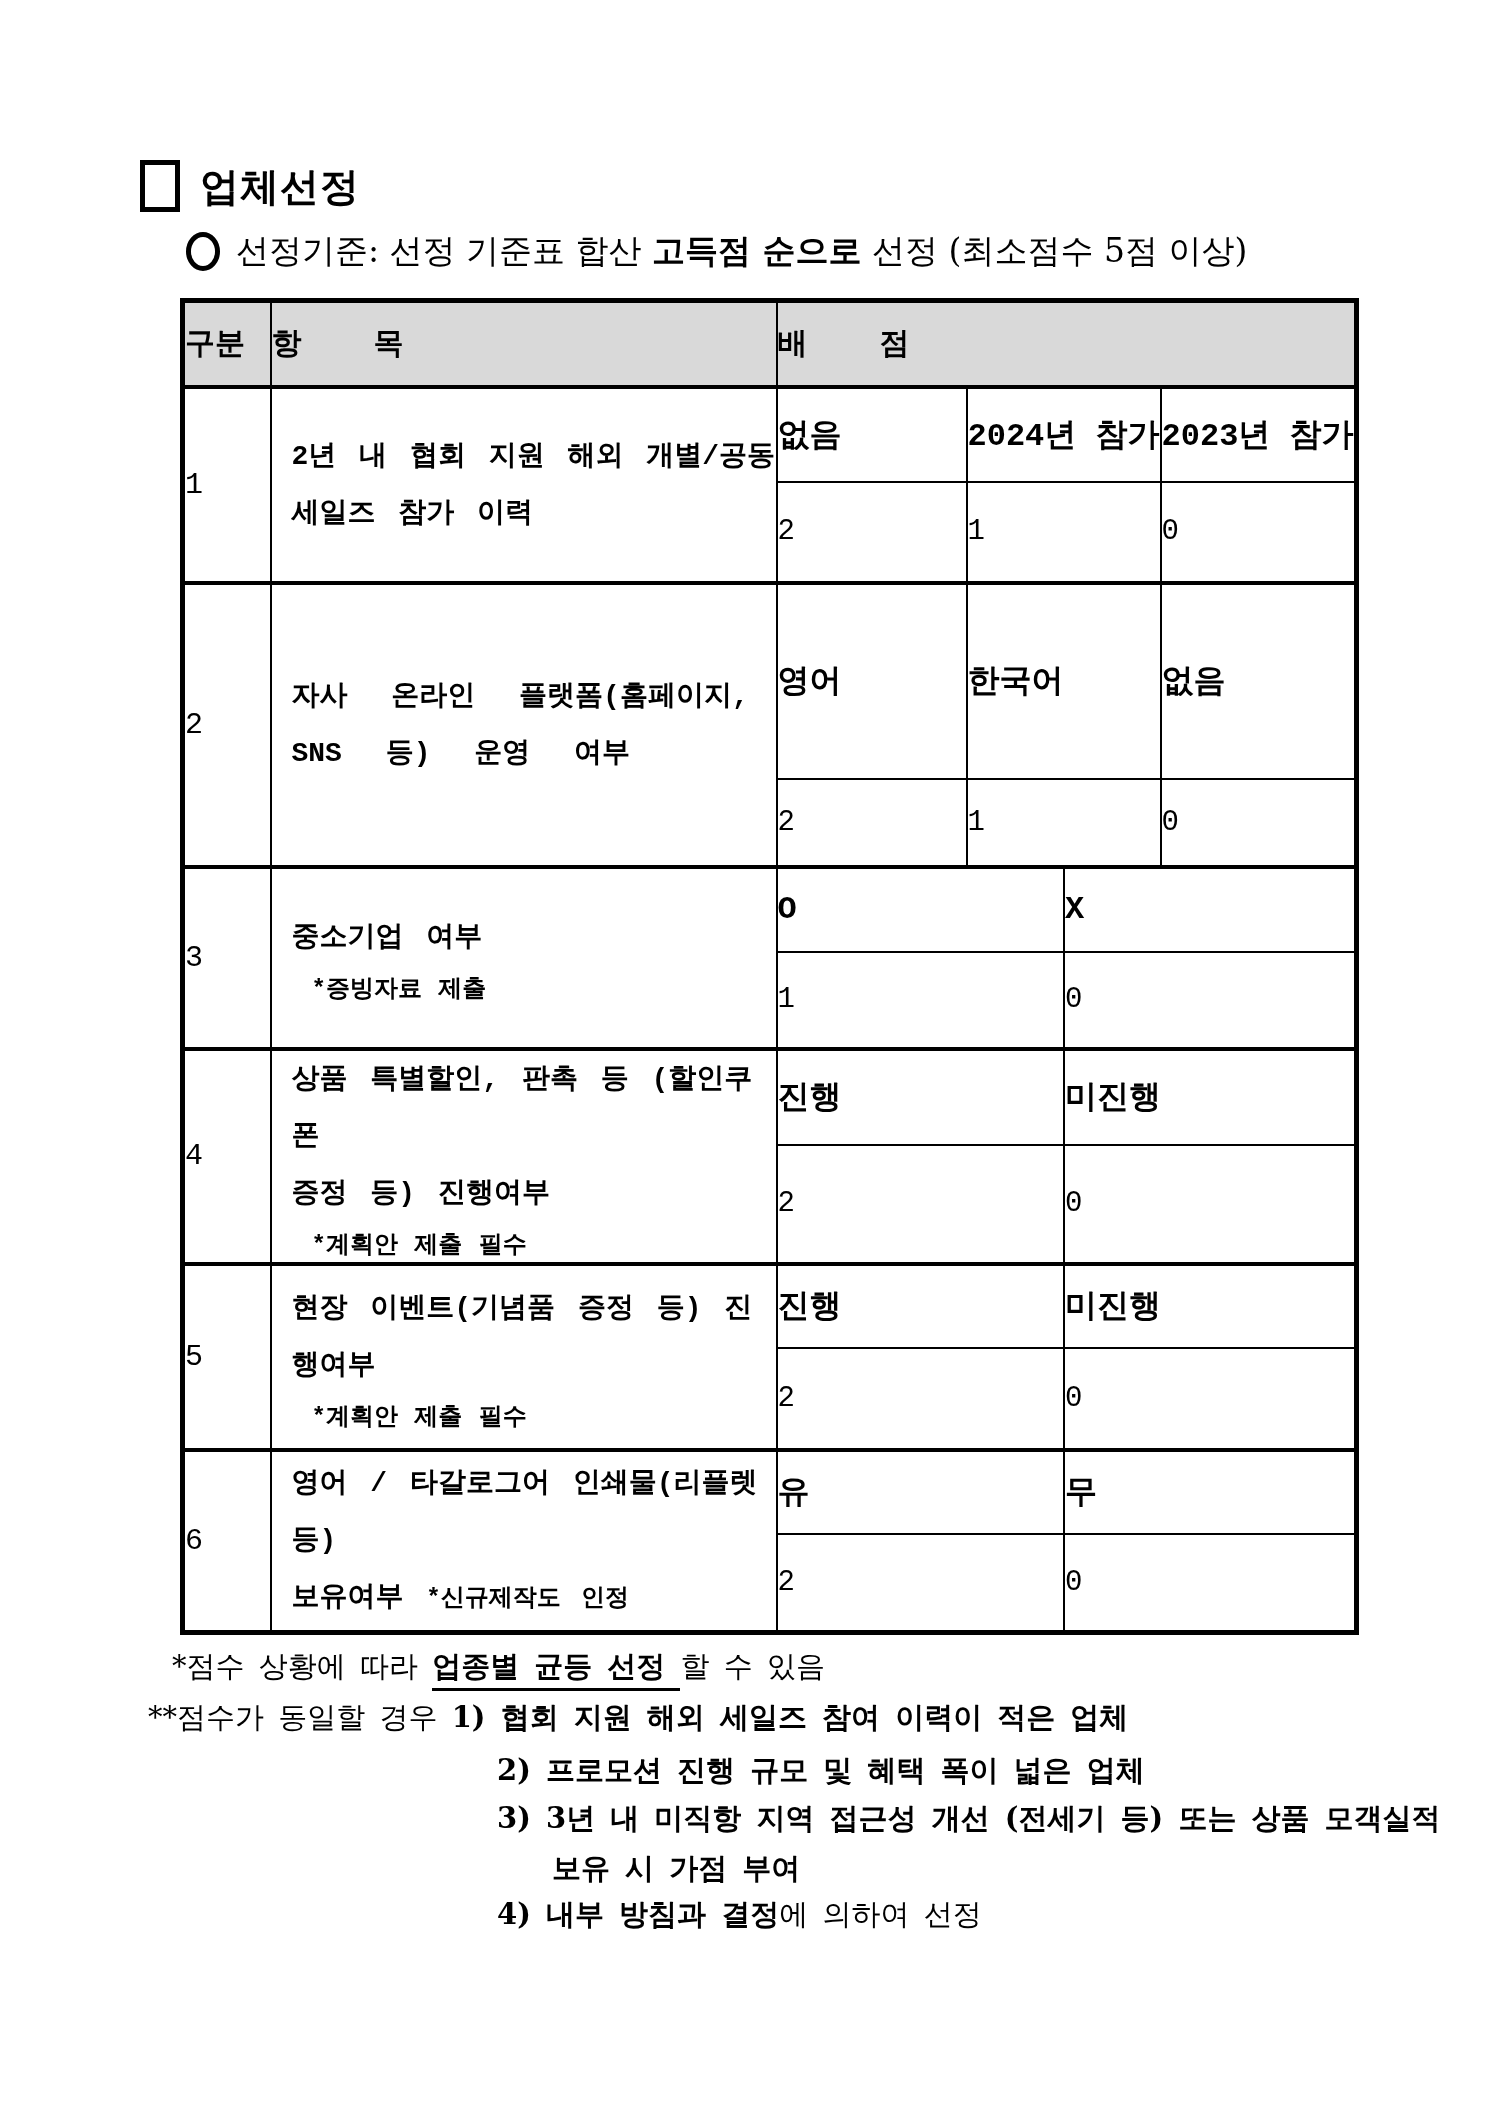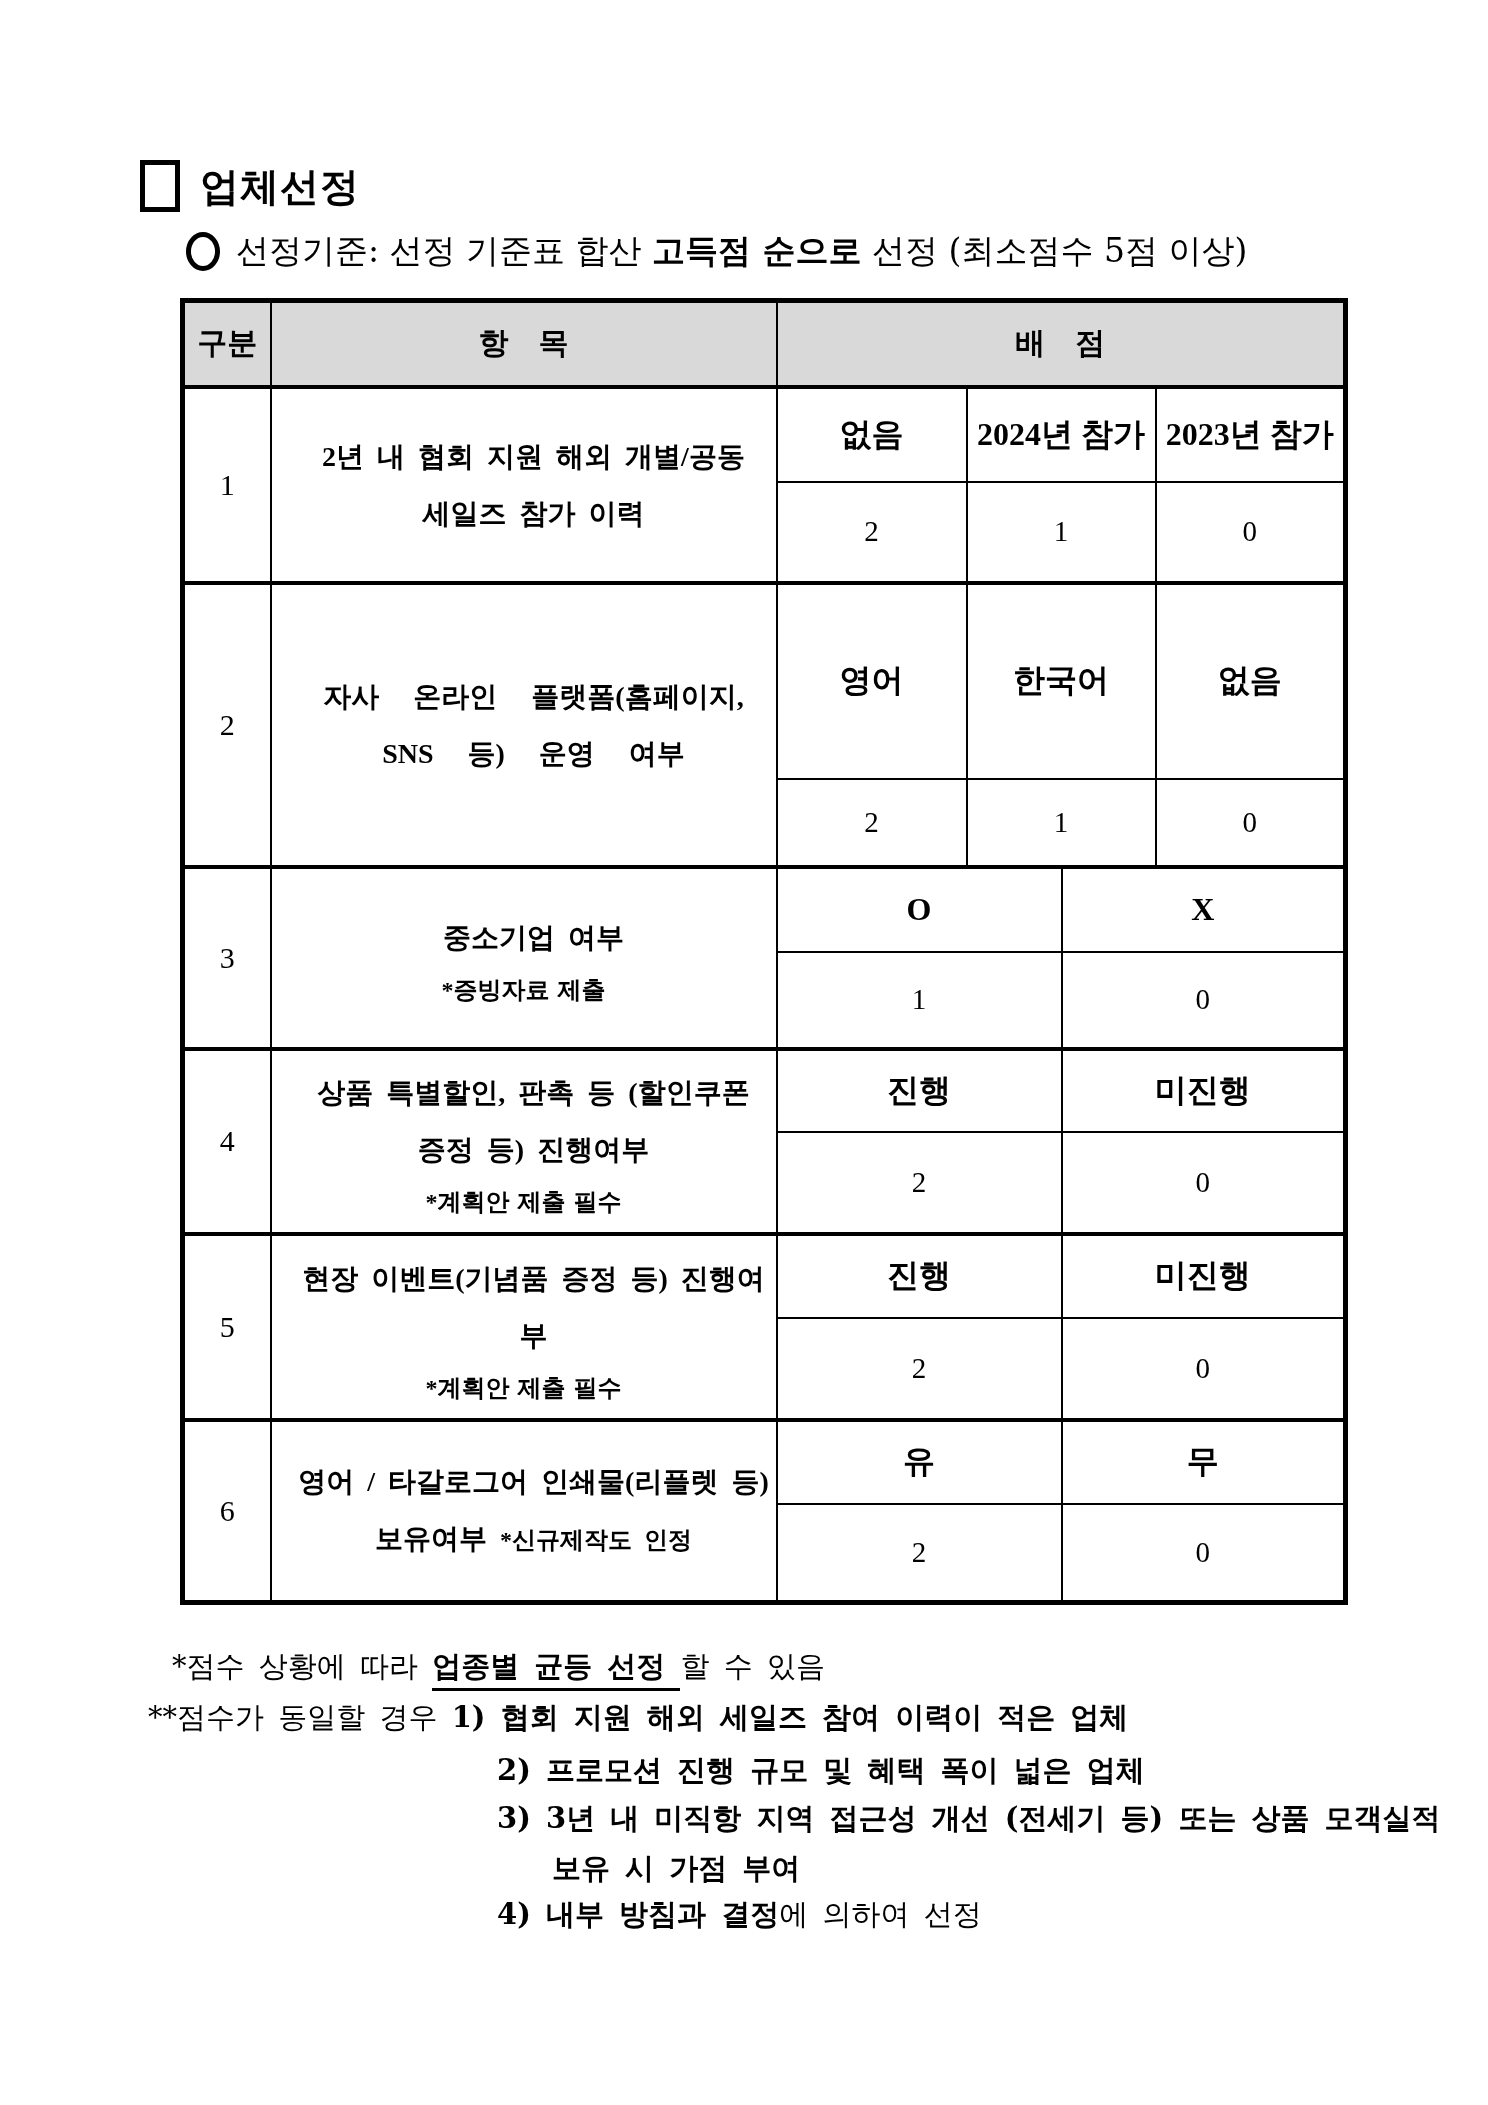--- a/index.html
+++ b/index.html
@@ -27,36 +27,36 @@
   .bold { font-weight:700; }
 
   
   table.score-table {
     position:absolute; left:180px; top:298px;
     border-collapse:collapse; table-layout:fixed;
     border:5px solid #000;
   }
   .score-table td, .score-table th {
     border:2px solid #000; padding:0;
-    text-align:center; vertical-align:middle;
-    font-family:Liberation Serif, serif;
+    text-align:left; vertical-align:middle;
+    font-family:Liberation Mono, monospace;
     overflow:hidden;
   }
   .score-table th {
     background:#d9d9d9; font-size:30px; font-weight:700;
     border-top:5px solid #000; border-bottom:4px solid #000;
     white-space:pre;
   }
   tr.row-sep > td { border-top:4px solid #000; }
 
   .no-cell   { font-size:30px; font-weight:400; }
   .item-cell { text-align:left; padding:6px 10px 6px 22px; }
   .item-text { font-size:28px; font-weight:700; line-height:57px; white-space:pre-line; word-spacing:6px;padding-left:20px; }
   .ws-wide   { word-spacing:27px; }
-  .cell-note { font-size:24px; font-weight:700; line-height:32px; margin-top:8px; word-spacing:2px; }
+  .cell-note { font-size:24px; font-weight:700; line-height:32px; margin-top:8px; word-spacing:2px;padding-left:40px; }
   .cell-note-inline { font-size:24px; font-weight:700; }
   .opt-label { font-size:32px; font-weight:700; white-space:pre; }
   .opt-value { font-size:29px; font-weight:400; }
 
   
   .h-hd  { height:86px; }
   .h-r1a { height:95px; }  .h-r1b { height:101px; }
   .h-r2a { height:196px; } .h-r2b { height:88px; }
   .h-r3a { height:85px; }  .h-r3b { height:97px; }
   .h-r4a { height:83px; }  .h-r4b { height:102px; }

